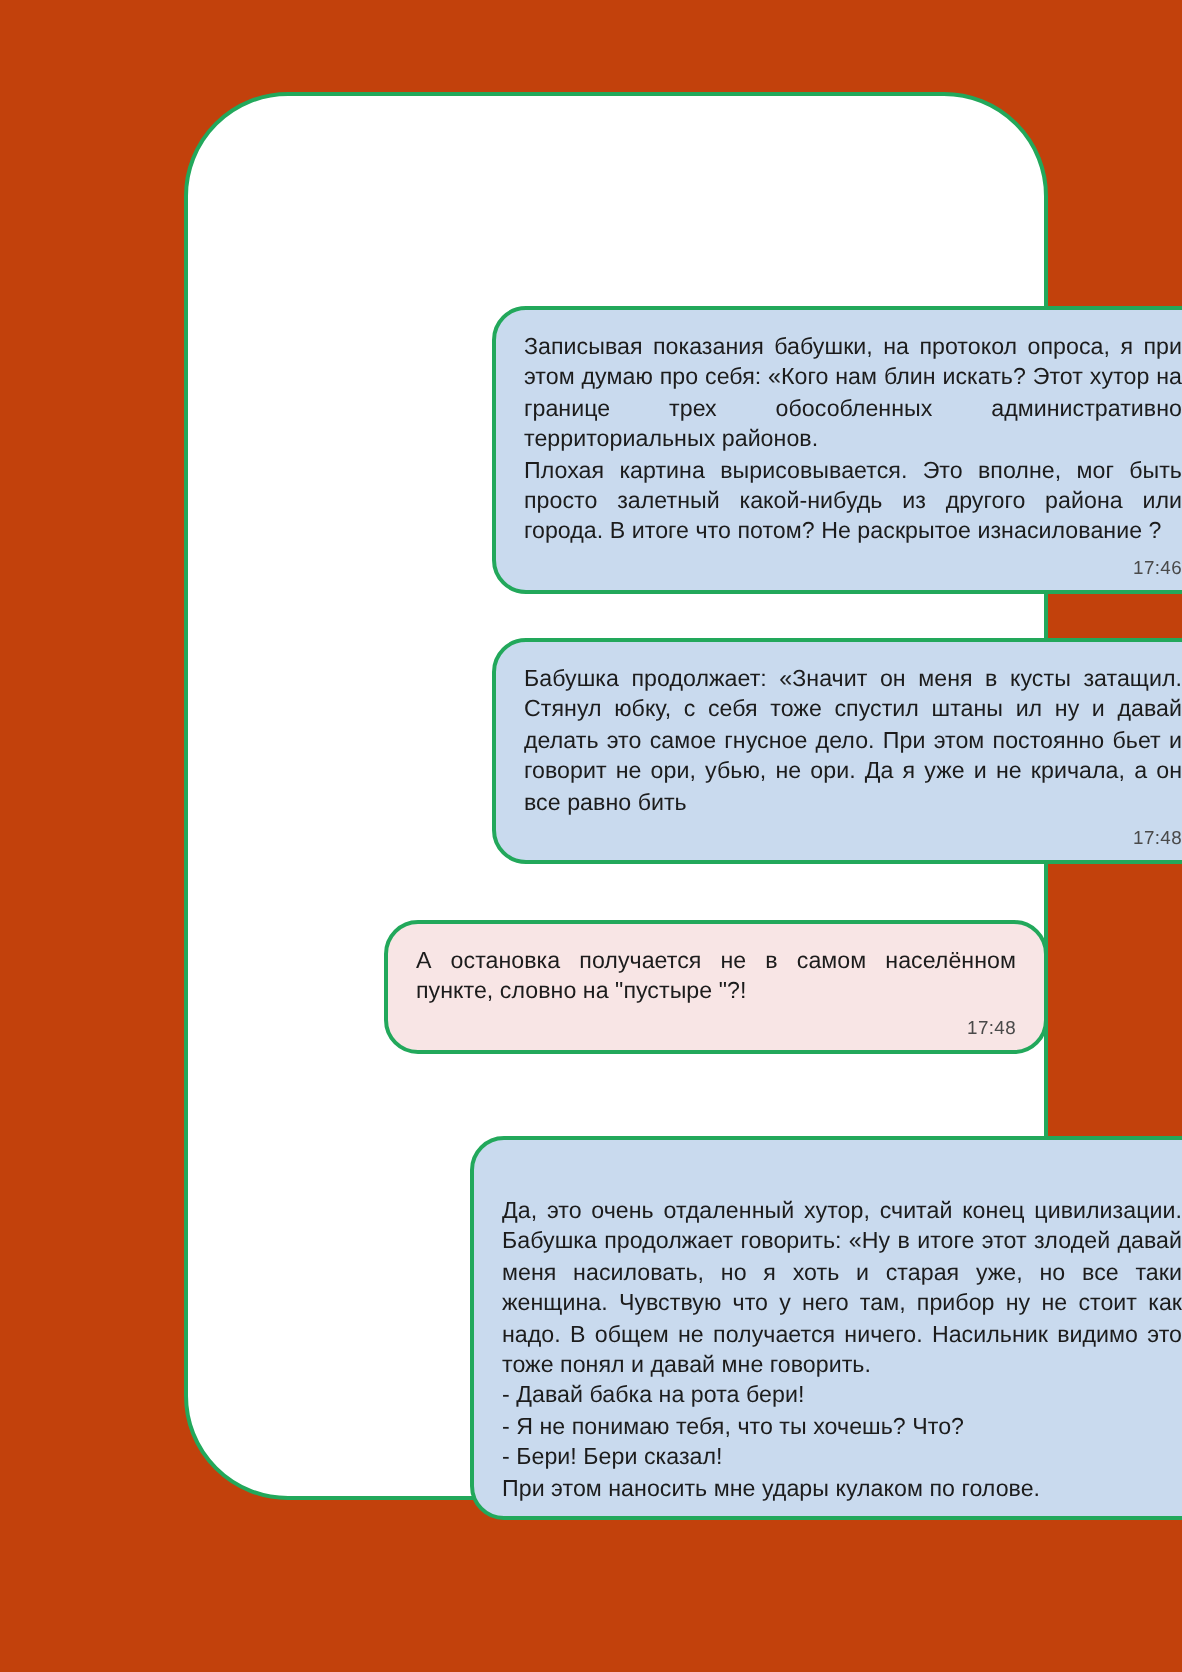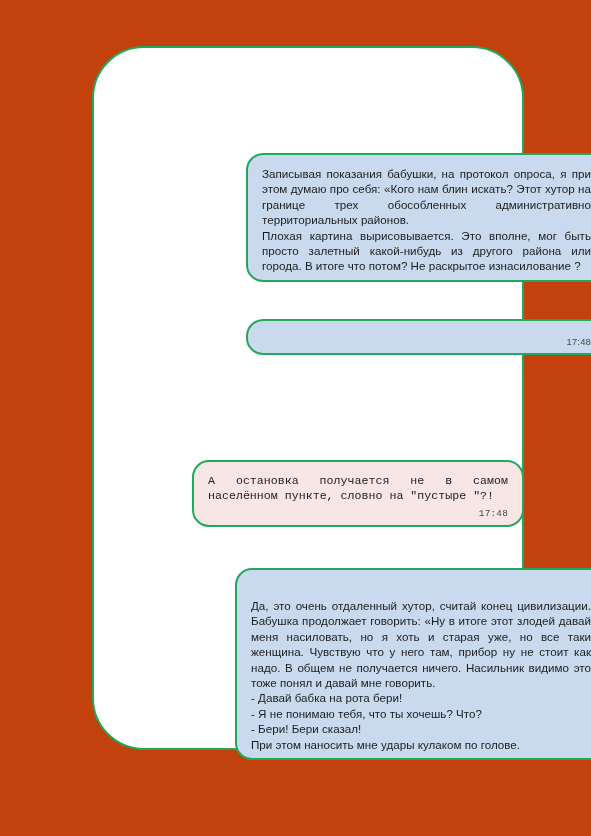--- a/index.html
+++ b/index.html
@@ -41,21 +41,20 @@
     border: 2.5px solid #22a85b;
     border-radius: 17px;
     padding: 11px 14px 6px 14px;
   }
 
   .bubble.incoming {
     background: #c9daee;
   }
   .bubble.outgoing {
     background: #f8e5e5;
-    font-family: Liberation Mono, monospace;
   }
 
   .bubble .text {
     font-size: 11.6px;
     line-height: 15.4px;
     color: #1c1c1c;
     text-align: justify;
     text-justify: inter-word;
     white-space: pre-line;
     letter-spacing: 0.02px;
@@ -96,23 +95,25 @@
 </head>
 <body>
 
 <div class="page">
 
   <div class="chat-frame">
 
     <div class="bubble incoming" id="bubble-1">
       <div class="text">Записывая показания бабушки, на протокол опроса, я при этом думаю про себя: «Кого нам блин искать? Этот хутор на границе трех обособленных административно территориальных районов.
 Плохая картина вырисовывается. Это вполне, мог быть просто залетный какой-нибудь из другого района или города. В итоге что потом? Не раскрытое изнасилование ?</div>
+      <div class="time">17:46</div>
     </div>
 
     <div class="bubble incoming" id="bubble-2">
+      <div class="text">Бабушка продолжает: «Значит он меня в кусты затащил. Стянул юбку, с себя тоже спустил штаны ил ну и давай делать это самое гнусное дело. При этом постоянно бьет и говорит не ори, убью, не ори. Да я уже и не кричала, а он все равно бить</div>
       <div class="time">17:48</div>
     </div>
 
     <div class="bubble outgoing" id="bubble-3">
       <div class="text">А остановка получается не в самом населённом пункте, словно на "пустыре "?!</div>
       <div class="time">17:48</div>
     </div>
 
     <div class="bubble incoming" id="bubble-4">
       <div class="text">Да,  это очень отдаленный хутор, считай  конец цивилизации. Бабушка продолжает говорить: «Ну в итоге этот злодей давай меня насиловать, но я хоть и старая уже,   но все таки женщина. Чувствую что у него там, прибор ну не стоит как надо. В общем не получается ничего. Насильник видимо это тоже понял и давай мне говорить.

